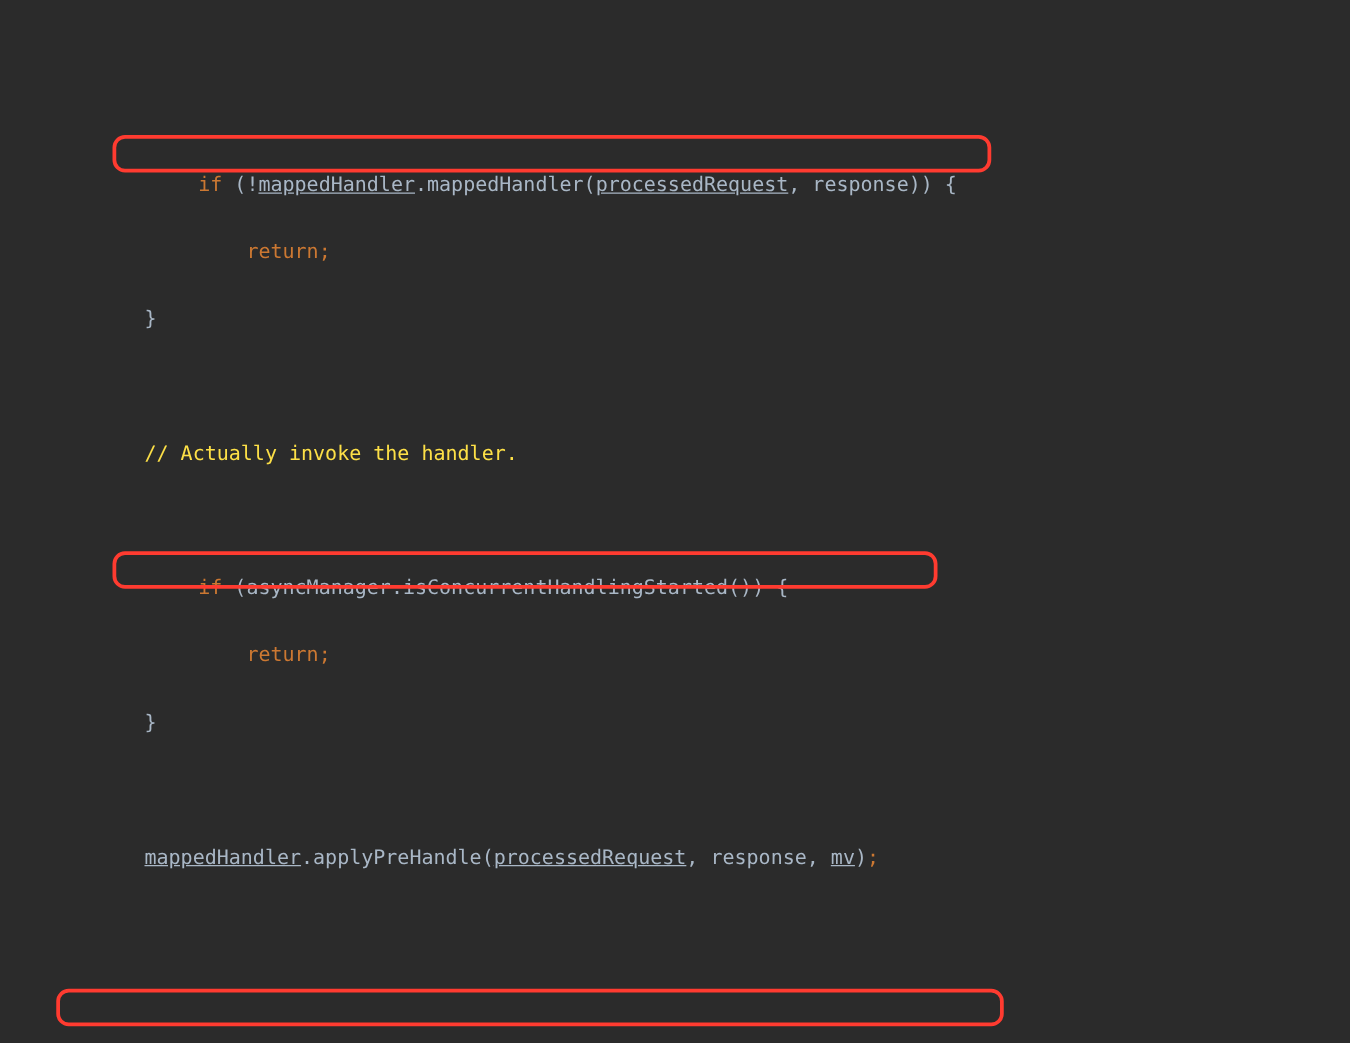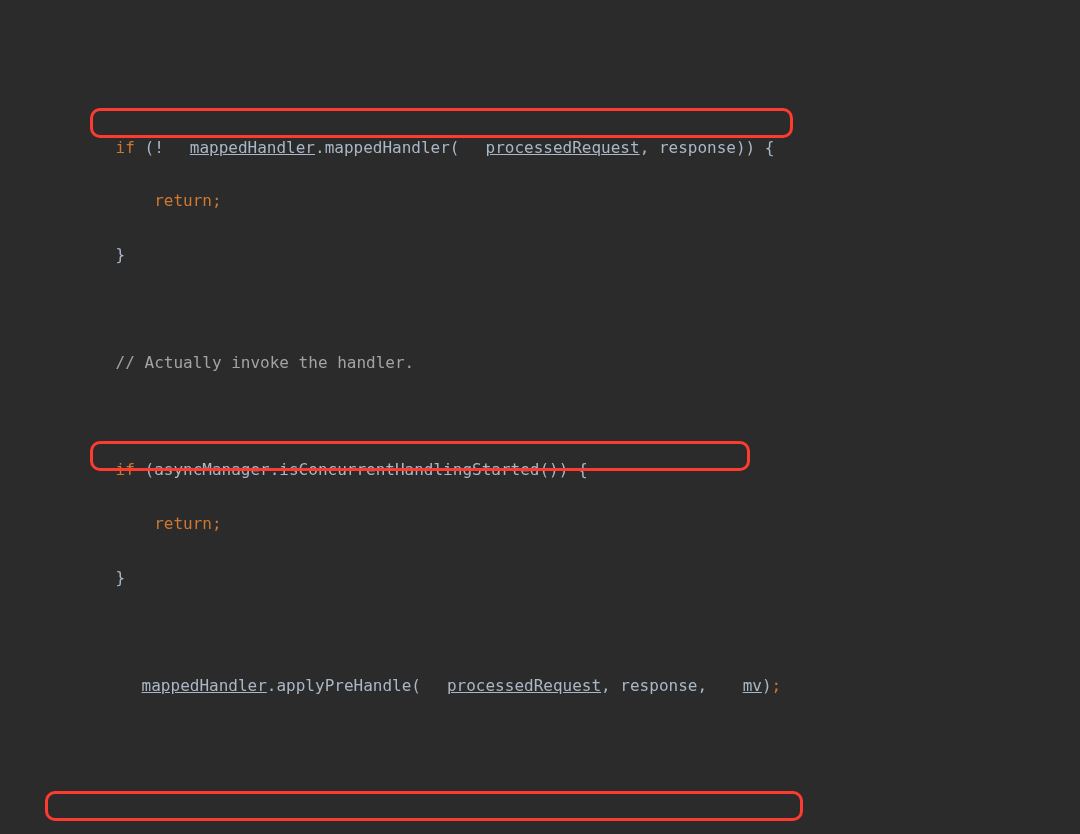--- a/index.html
+++ b/index.html
@@ -13,23 +13,23 @@
     padding: 0;
     overflow: hidden;
     width: 1080px;
     height: 834px;
   }
   .code-area {
     padding: 0;
     position: relative;
   }
   .line { display: block; height: 26.9px; }
-  .kw   { color: #cc7832; }       
-  .ul   { text-decoration: underline; margin-left: 26px; }
-  .comm { color: #a3a3a3; }
+  .kw   { color: #cc7832; margin-left: 43px; }       
+  .ul   { text-decoration: underline; }
+  .comm { color: #fde047; }
   .semi { color: #cc7832; }       
   .hlbox {
     position: absolute;
     border: 3px solid #ff3b30;
     border-radius: 10px;
     background: transparent;
     pointer-events: none;
   }
 </style>
 </head>

